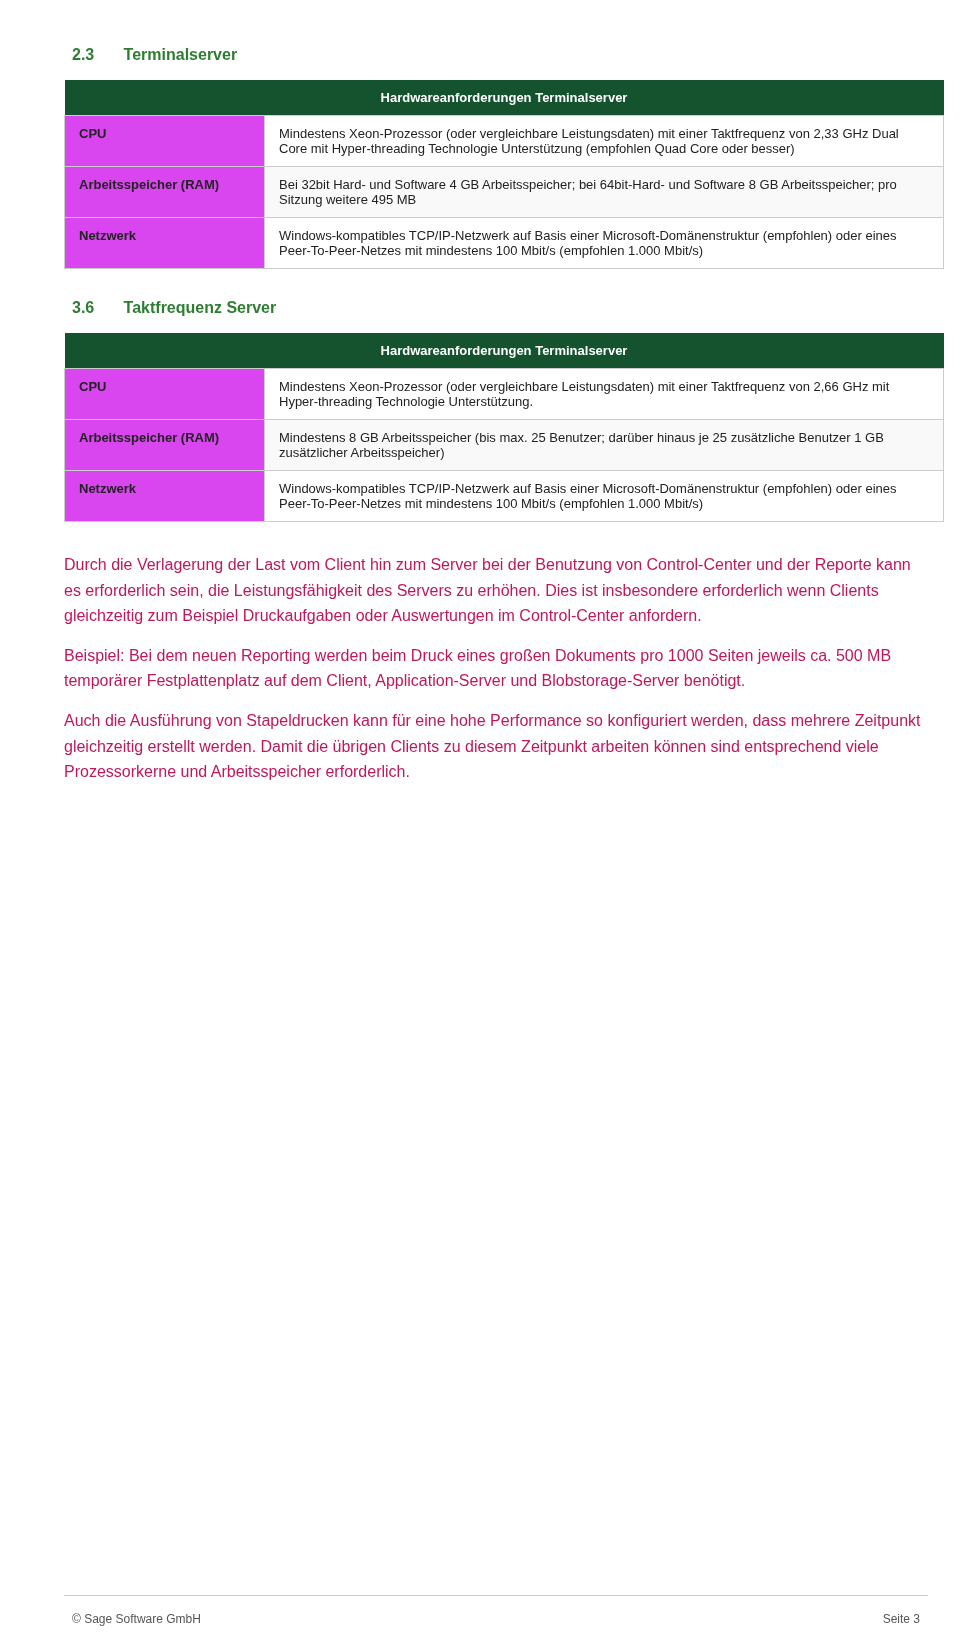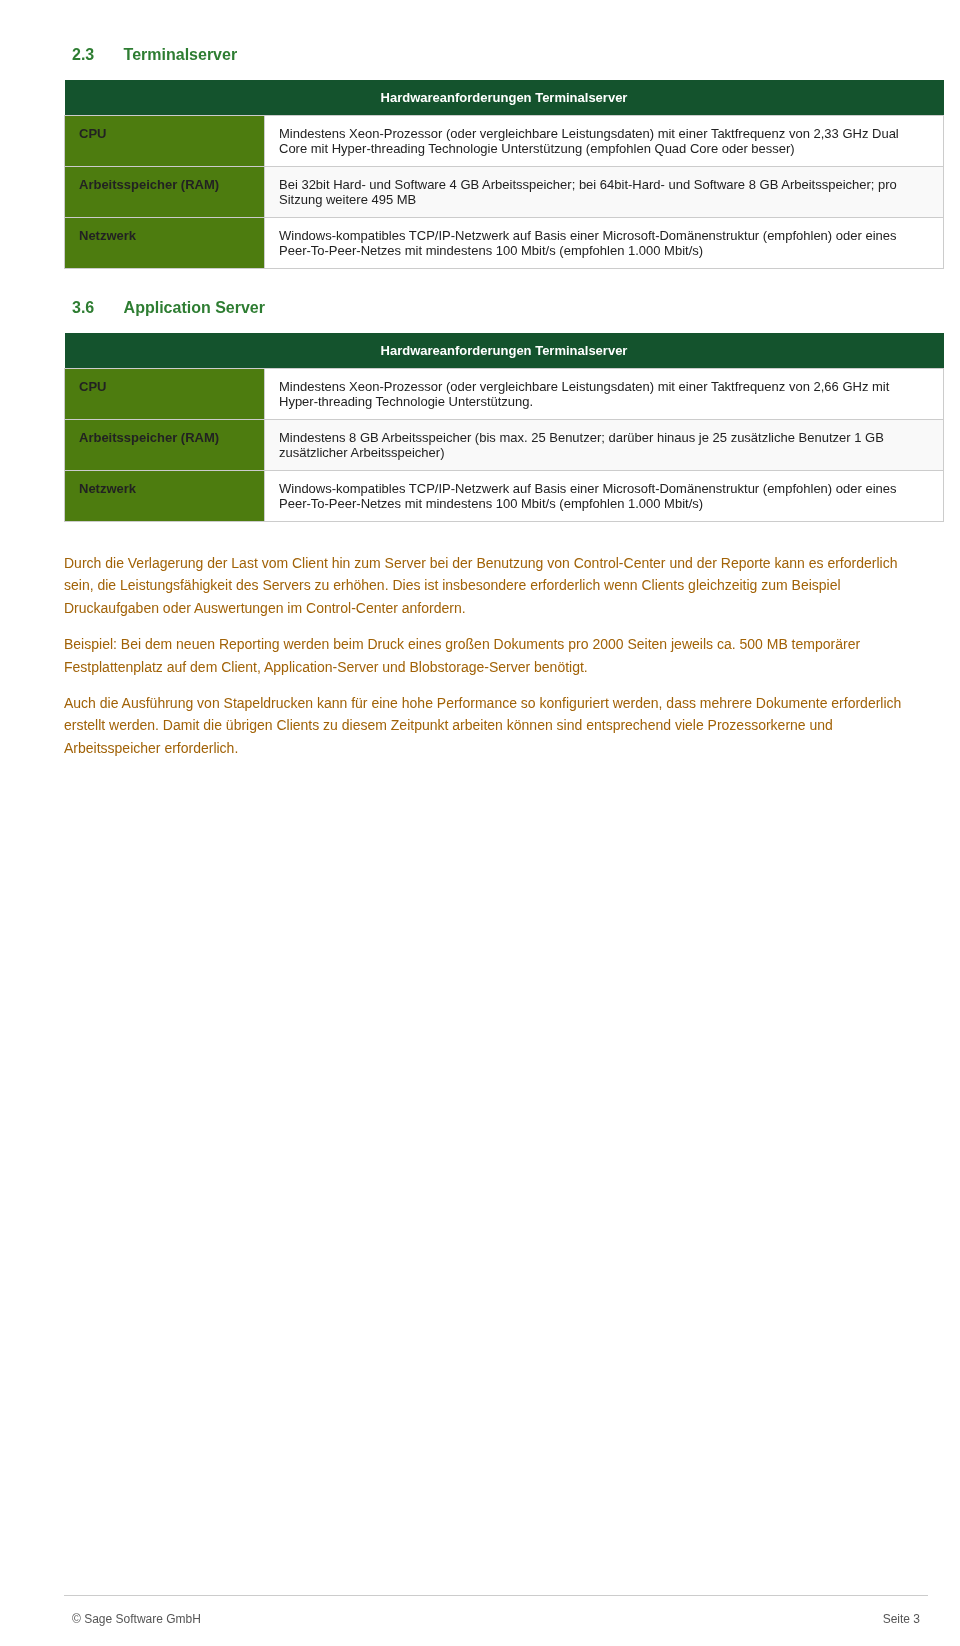--- a/index.html
+++ b/index.html
@@ -41,35 +41,35 @@
       border: 1px solid #ccc;
       padding: 10px 14px;
       vertical-align: top;
       font-size: 13px;
       color: #222;
     }
 
     table tbody tr td:first-child {
       font-weight: bold;
       width: 200px;
-      background-color: #4d7c0f;
+      background-color: #d946ef;
     }
 
     table tbody tr {
       background-color: #ffffff;
     }
 
     table tbody tr:nth-child(even) {
       background-color: #f9f9f9;
     }
 
     .body-text {
-      font-size: 14px;
+      font-size: 16px;
       line-height: 1.6;
-      color: #a16207;
+      color: #be185d;
       margin-bottom: 14px;
     }
 
     .footer {
       position: absolute;
       bottom: 20px;
       left: 40px;
       right: 40px;
       display: flex;
       justify-content: space-between;
@@ -102,21 +102,21 @@
       <td>Bei 32bit Hard- und Software 4 GB Arbeitsspeicher; bei 64bit-Hard- und Software 8 GB Arbeitsspeicher; pro Sitzung weitere 495 MB</td>
     </tr>
     <tr>
       <td>Netzwerk</td>
       <td>Windows-kompatibles TCP/IP-Netzwerk auf Basis einer Microsoft-Domänenstruktur (empfohlen) oder eines Peer-To-Peer-Netzes mit mindestens 100 Mbit/s (empfohlen 1.000 Mbit/s)</td>
     </tr>
   </tbody>
 </table>
 
 <div class="section-heading" style="margin-top: 30px;">
-  <span>3.6</span>&nbsp;&nbsp;&nbsp;<span>Application Server</span>
+  <span>3.6</span>&nbsp;&nbsp;&nbsp;<span>Taktfrequenz Server</span>
 </div>
 
 <table>
   <thead>
     <tr>
       <th colspan="2">Hardwareanforderungen Terminalserver</th>
     </tr>
   </thead>
   <tbody>
     <tr>
@@ -128,19 +128,19 @@
       <td>Mindestens 8 GB Arbeitsspeicher (bis max. 25 Benutzer; darüber hinaus je 25 zusätzliche Benutzer 1 GB zusätzlicher Arbeitsspeicher)</td>
     </tr>
     <tr>
       <td>Netzwerk</td>
       <td>Windows-kompatibles TCP/IP-Netzwerk auf Basis einer Microsoft-Domänenstruktur (empfohlen) oder eines Peer-To-Peer-Netzes mit mindestens 100 Mbit/s (empfohlen 1.000 Mbit/s)</td>
     </tr>
   </tbody>
 </table>
 
 <p class="body-text">Durch die Verlagerung der Last vom Client hin zum Server bei der Benutzung von Control-Center und der Reporte kann es erforderlich sein, die Leistungsfähigkeit des Servers zu erhöhen. Dies ist insbesondere erforderlich wenn Clients gleichzeitig zum Beispiel Druckaufgaben oder Auswertungen im Control-Center anfordern.</p>
-<p class="body-text">Beispiel: Bei dem neuen Reporting werden beim Druck eines großen Dokuments pro 2000 Seiten jeweils ca. 500 MB temporärer Festplattenplatz auf dem Client, Application-Server und Blobstorage-Server benötigt.</p>
-<p class="body-text">Auch die Ausführung von Stapeldrucken kann für eine hohe Performance so konfiguriert werden, dass mehrere Dokumente erforderlich erstellt werden. Damit die übrigen Clients zu diesem Zeitpunkt arbeiten können sind entsprechend viele Prozessorkerne und Arbeitsspeicher erforderlich.</p>
+<p class="body-text">Beispiel: Bei dem neuen Reporting werden beim Druck eines großen Dokuments pro 1000 Seiten jeweils ca. 500 MB temporärer Festplattenplatz auf dem Client, Application-Server und Blobstorage-Server benötigt.</p>
+<p class="body-text">Auch die Ausführung von Stapeldrucken kann für eine hohe Performance so konfiguriert werden, dass mehrere Zeitpunkt gleichzeitig erstellt werden. Damit die übrigen Clients zu diesem Zeitpunkt arbeiten können sind entsprechend viele Prozessorkerne und Arbeitsspeicher erforderlich.</p>
 
 <div class="footer">
   <span>© Sage Software GmbH</span>
   <span>Seite 3</span>
 </div>
 
 </body></html>

